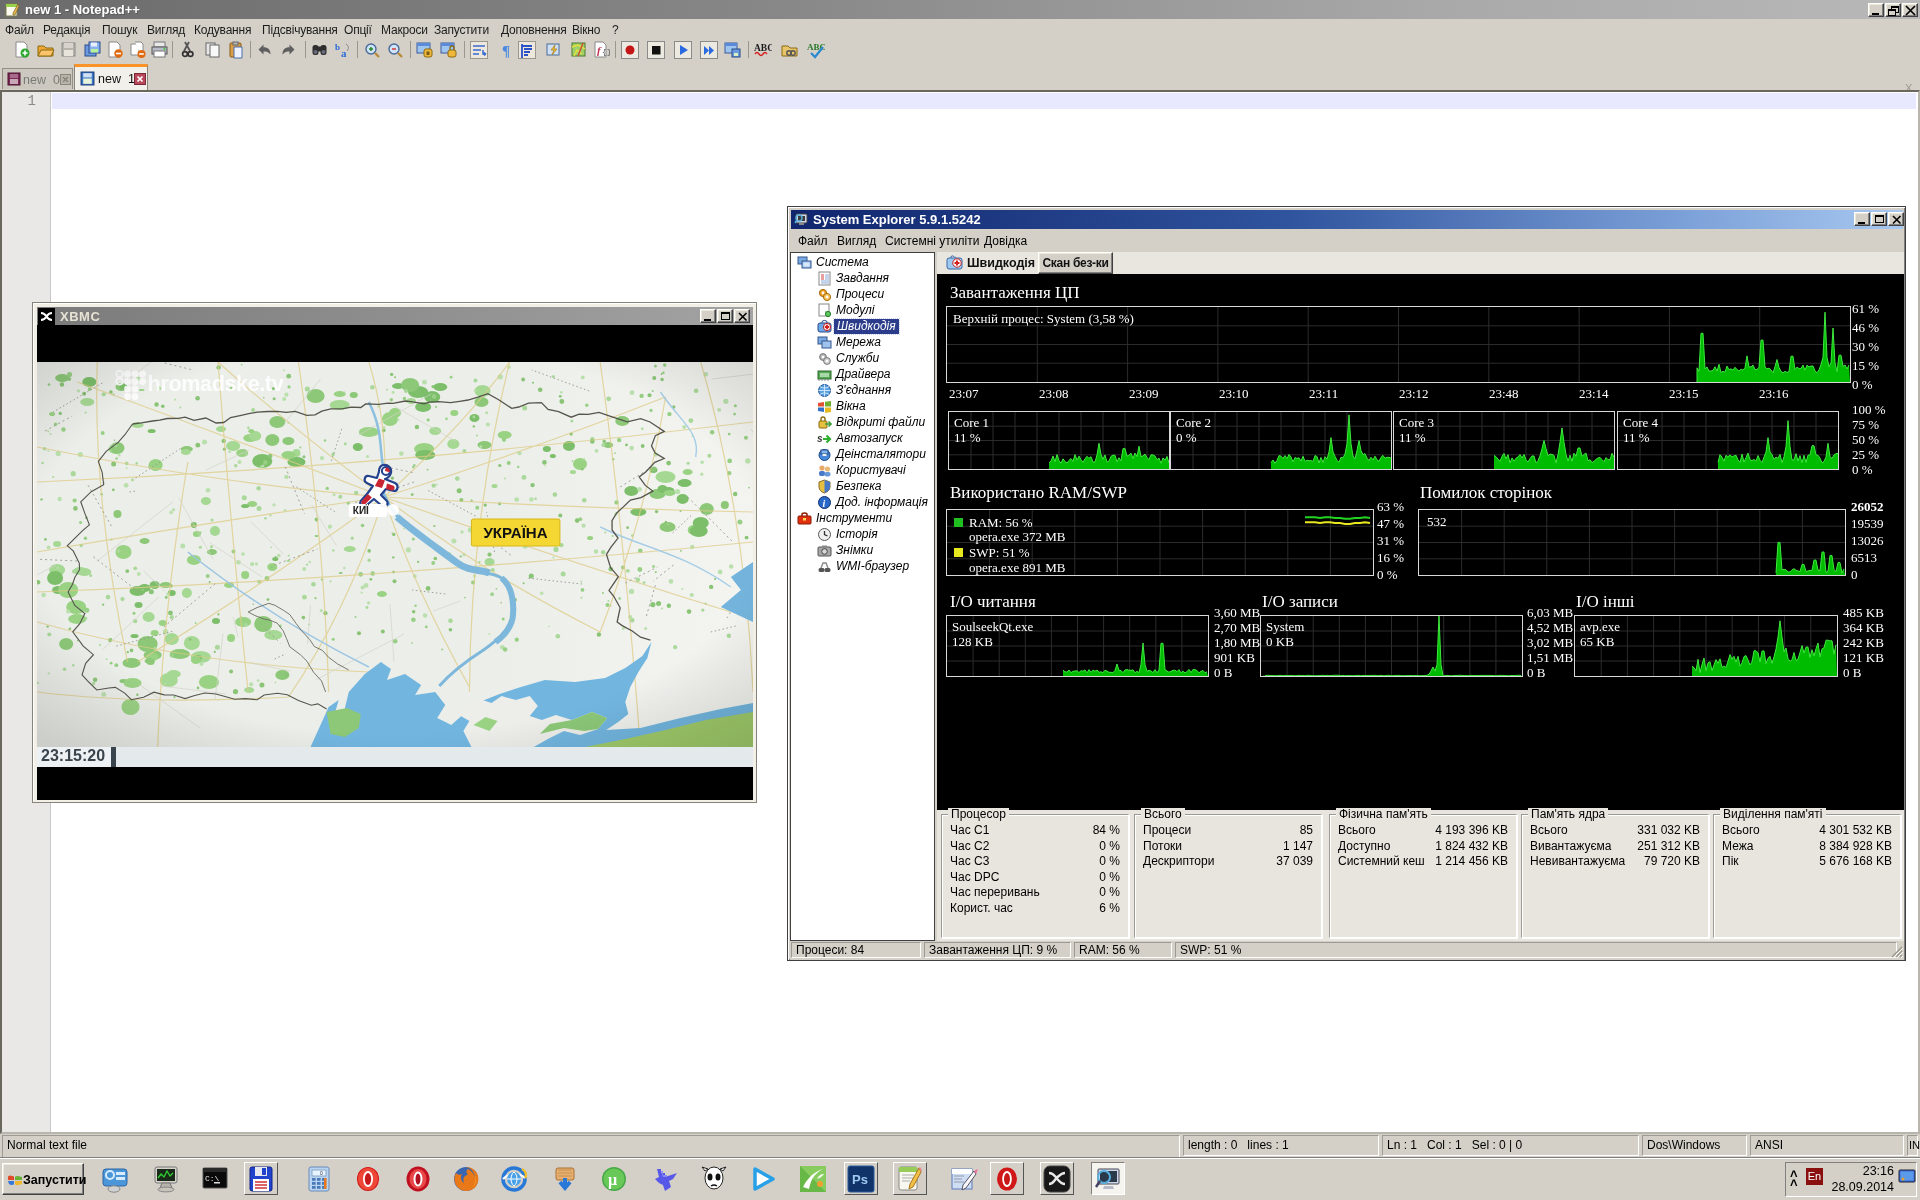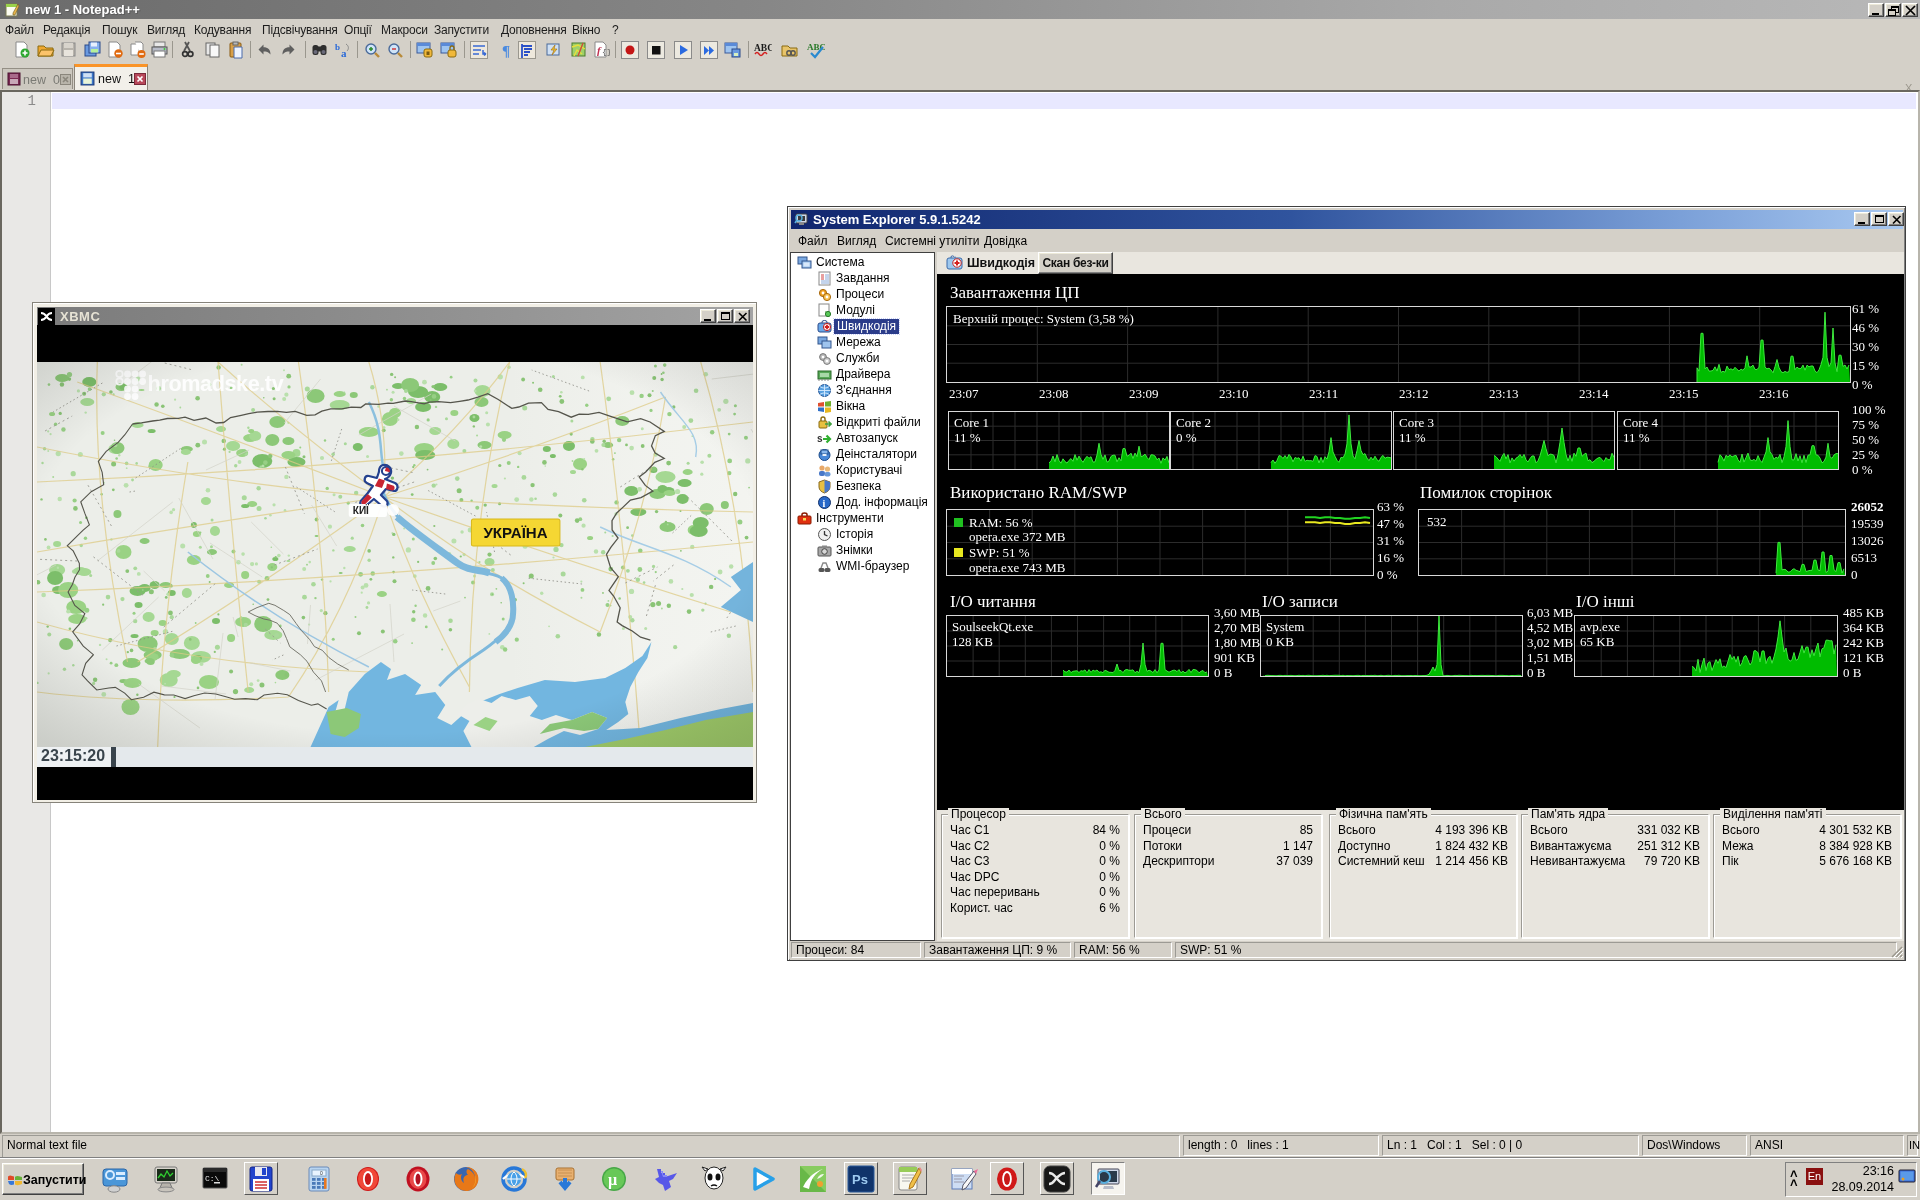--- a/index.html
+++ b/index.html
@@ -1006,21 +1006,21 @@
         <svg width="12" height="12" viewBox="0 0 12 12" style="position:absolute;left:2px;top:1px">
           <path d="M2 2 L9.5 9.5 M9.5 2 L2 9.5" stroke="#000" stroke-width="1.6"></path>
         </svg>
       </div>
     </div>
     <div class="abs" style="left:10px;top:27px;font-size:12px;color:#000;">Файл</div>
     <div class="abs" style="left:49px;top:27px;font-size:12px;color:#000;">Вигляд</div>
     <div class="abs" style="left:97px;top:27px;font-size:12px;color:#000;">Системні утиліти</div>
     <div class="abs" style="left:196px;top:27px;font-size:12px;color:#000;">Довідка</div>
   </div>
-<div class="abs" style="left:790px;top:252px;width:145px;height:689px;background:#fff;border:1px solid #404040;">
+<div class="abs" style="left:790px;top:252px;width:145px;height:689px;background:#fff;border:1px solid #404040;font-style:italic;">
     <svg class="abs" style="left:6px;top:2px" width="15" height="15" viewBox="0 0 15 15">
       <rect x="1" y="2" width="9" height="7" fill="#7aa8e0" stroke="#33568e"></rect>
       <rect x="5" y="6" width="9" height="7" fill="#9ec4ee" stroke="#33568e"></rect>
       <rect x="6.5" y="7.5" width="6" height="4" fill="#d8e8fa"></rect>
     </svg>
     <div class="treerow" style="left:25px;top:2px;">Система</div>
     <svg class="abs" style="left:26px;top:18px" width="15" height="15" viewBox="0 0 15 15">
       <rect x="2" y="1" width="11" height="13" fill="#fff" stroke="#888"></rect>
       <path d="M4 4 H7 M4 6 H7 M4 8 H7" stroke="#d04040"></path>
       <path d="M8 4 H12 M8 6 H12 M8 8 H12 M4 10 H12 M4 12 H12" stroke="#88a8d8"></path>
@@ -1165,21 +1165,21 @@
     <div class="ylab" style="left:915px;top:47px;">46 %</div>
     <div class="ylab" style="left:915px;top:66px;">30 %</div>
     <div class="ylab" style="left:915px;top:85px;">15 %</div>
     <div class="ylab" style="left:915px;top:104px;">0 %</div>
     <div class="inlab" style="left:12px;top:112px;">23:07</div>
     <div class="inlab" style="left:102px;top:112px;">23:08</div>
     <div class="inlab" style="left:192px;top:112px;">23:09</div>
     <div class="inlab" style="left:282px;top:112px;">23:10</div>
     <div class="inlab" style="left:372px;top:112px;">23:11</div>
     <div class="inlab" style="left:462px;top:112px;">23:12</div>
-    <div class="inlab" style="left:552px;top:112px;">23:13</div>
+    <div class="inlab" style="left:552px;top:112px;">23:48</div>
     <div class="inlab" style="left:642px;top:112px;">23:14</div>
     <div class="inlab" style="left:732px;top:112px;">23:15</div>
     <div class="inlab" style="left:822px;top:112px;">23:16</div>
     <div class="chartbox" style="left:11px;top:137px;width:222px;height:59px;">
       <svg width="220" height="57" viewBox="0 0 220 57" style="position:absolute;left:0;top:0">
         <path d="M22.0,0 V57 M44.0,0 V57 M66.0,0 V57 M88.0,0 V57 M110.0,0 V57 M132.0,0 V57 M154.0,0 V57 M176.0,0 V57 M198.0,0 V57 M0,14.2 H220 M0,28.5 H220 M0,42.8 H220" stroke="#2c2c2c" stroke-width="1" fill="none"></path>
         <path d="M100,57 L100.0,57.0 L100.0,50.8 L102.0,49.2 L104.0,44.0 L106.0,49.8 L108.0,42.5 L110.0,48.6 L112.0,51.2 L114.0,46.8 L116.0,49.6 L118.0,51.1 L120.0,48.4 L122.0,46.6 L124.0,49.3 L126.0,42.6 L128.0,48.2 L130.0,44.1 L132.0,47.7 L134.0,50.3 L136.0,46.8 L138.0,44.3 L140.0,46.3 L142.0,44.7 L144.0,50.1 L146.0,49.9 L148.0,43.0 L150.0,31.3 L152.0,42.5 L154.0,47.4 L156.0,42.9 L158.0,50.2 L160.0,49.0 L162.0,44.4 L164.0,43.2 L166.0,43.2 L168.0,49.8 L170.0,45.7 L172.0,48.9 L174.0,36.6 L176.0,36.6 L178.0,44.2 L180.0,43.3 L182.0,41.2 L184.0,46.5 L186.0,41.1 L188.0,44.6 L190.0,34.2 L192.0,44.6 L194.0,44.0 L196.0,42.1 L198.0,45.6 L200.0,47.6 L202.0,42.8 L204.0,42.9 L206.0,44.0 L208.0,47.8 L210.0,46.0 L212.0,51.3 L214.0,45.9 L216.0,48.1 L218.0,44.4 L220.0,51.1 L220,57 Z" fill="#00bc00" stroke="none"></path>
         <path d="M100.0,50.8 L102.0,49.2 L104.0,44.0 L106.0,49.8 L108.0,42.5 L110.0,48.6 L112.0,51.2 L114.0,46.8 L116.0,49.6 L118.0,51.1 L120.0,48.4 L122.0,46.6 L124.0,49.3 L126.0,42.6 L128.0,48.2 L130.0,44.1 L132.0,47.7 L134.0,50.3 L136.0,46.8 L138.0,44.3 L140.0,46.3 L142.0,44.7 L144.0,50.1 L146.0,49.9 L148.0,43.0 L150.0,31.3 L152.0,42.5 L154.0,47.4 L156.0,42.9 L158.0,50.2 L160.0,49.0 L162.0,44.4 L164.0,43.2 L166.0,43.2 L168.0,49.8 L170.0,45.7 L172.0,48.9 L174.0,36.6 L176.0,36.6 L178.0,44.2 L180.0,43.3 L182.0,41.2 L184.0,46.5 L186.0,41.1 L188.0,44.6 L190.0,34.2 L192.0,44.6 L194.0,44.0 L196.0,42.1 L198.0,45.6 L200.0,47.6 L202.0,42.8 L204.0,42.9 L206.0,44.0 L208.0,47.8 L210.0,46.0 L212.0,51.3 L214.0,45.9 L216.0,48.1 L218.0,44.4 L220.0,51.1" fill="none" stroke="#3fe83f" stroke-width="1"></path>
       </svg>
       <div class="inlab" style="left:5px;top:3px;">Core 1<br>11 %</div>
@@ -1219,21 +1219,21 @@
       </svg>
       <svg width="426" height="65" style="position:absolute;left:0;top:0">
         <path d="M358,7.3 L363,7.3 L368,7.3 L373,8.1 L378,7.3 L383,7.3 L388,8.1 L393,8.1 L398,8.8 L403,8.8 L408,8.1 L413,8.1 L418,7.3 L423,8.1" stroke="#22d422" stroke-width="2" fill="none"></path>
         <path d="M358,12.3 L363,12.3 L368,12.3 L373,13.1 L378,12.3 L383,12.3 L388,13.1 L393,13.1 L398,13.9 L403,13.9 L408,13.1 L413,13.1 L418,12.3 L423,13.1" stroke="#e8e820" stroke-width="2" fill="none"></path>
         <rect x="7" y="8" width="9" height="9" fill="#20c020"></rect>
         <rect x="7" y="38" width="9" height="9" fill="#e8e820"></rect>
       </svg>
       <div class="inlab" style="left:22px;top:5px;">RAM: 56 %</div>
       <div class="inlab" style="left:22px;top:19px;">opera.exe 372 MB</div>
       <div class="inlab" style="left:22px;top:35px;">SWP: 51 %</div>
-      <div class="inlab" style="left:22px;top:50px;">opera.exe 743 MB</div>
+      <div class="inlab" style="left:22px;top:50px;">opera.exe 891 MB</div>
     </div>
     <div class="ylab" style="left:440px;top:226px;">63 %</div>
     <div class="ylab" style="left:440px;top:243px;">47 %</div>
     <div class="ylab" style="left:440px;top:260px;">31 %</div>
     <div class="ylab" style="left:440px;top:277px;">16 %</div>
     <div class="ylab" style="left:440px;top:294px;">0 %</div>
     <div class="chartbox" style="left:481px;top:235px;width:428px;height:67px;">
       <svg width="426" height="65" viewBox="0 0 426 65" style="position:absolute;left:0;top:0">
         <path d="M42.6,0 V65 M85.2,0 V65 M127.8,0 V65 M170.4,0 V65 M213.0,0 V65 M255.6,0 V65 M298.2,0 V65 M340.8,0 V65 M383.4,0 V65 M0,16.2 H426 M0,32.5 H426 M0,48.8 H426" stroke="#2c2c2c" stroke-width="1" fill="none"></path>
         <path d="M357,65 L357.0,65.0 L357.0,63.2 L359.0,32.4 L361.0,32.4 L363.0,59.9 L365.0,59.3 L367.0,59.8 L369.0,62.1 L371.0,61.9 L373.0,59.9 L375.0,58.7 L377.0,60.3 L379.0,60.9 L381.0,61.7 L383.0,54.4 L385.0,54.4 L387.0,61.5 L389.0,60.9 L391.0,60.4 L393.0,60.4 L395.0,50.1 L397.0,50.1 L399.0,60.0 L401.0,60.7 L403.0,42.0 L405.0,42.0 L407.0,62.5 L409.0,61.1 L411.0,45.5 L413.0,45.5 L415.0,59.7 L417.0,61.6 L419.0,52.6 L421.0,52.6 L423.0,63.1 L425.0,58.8 L426,65 Z" fill="#00bc00" stroke="none"></path>

